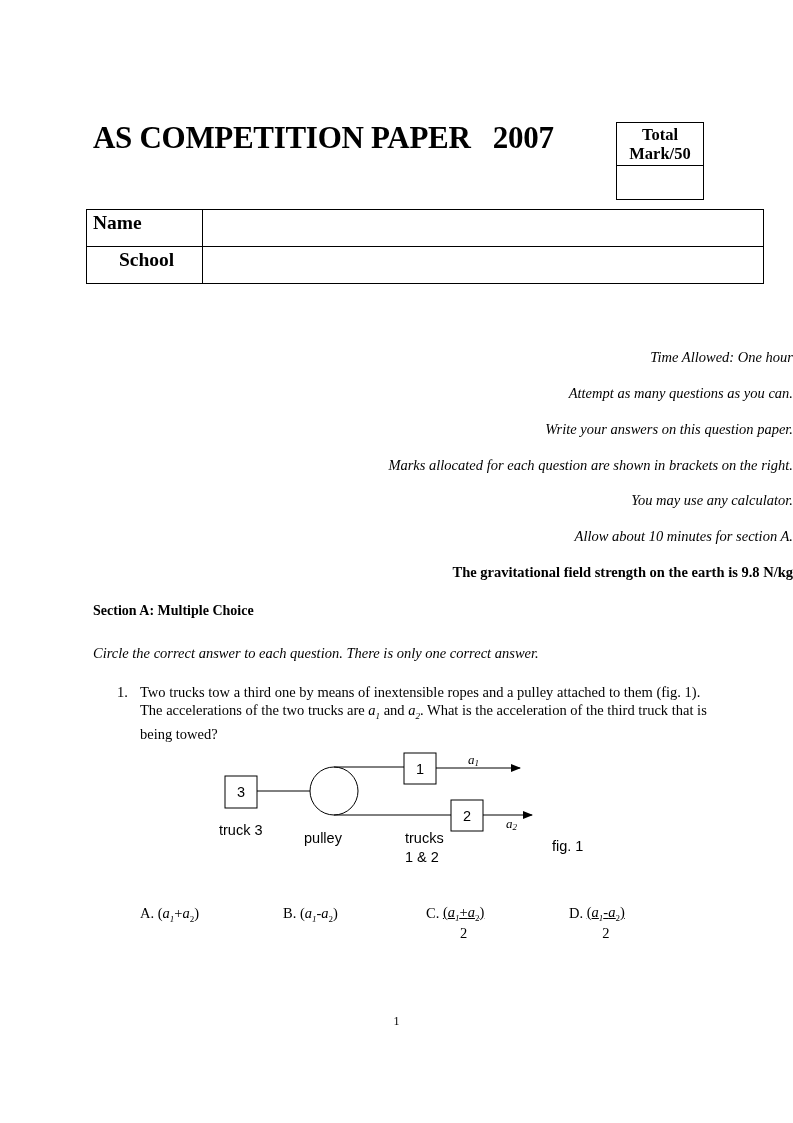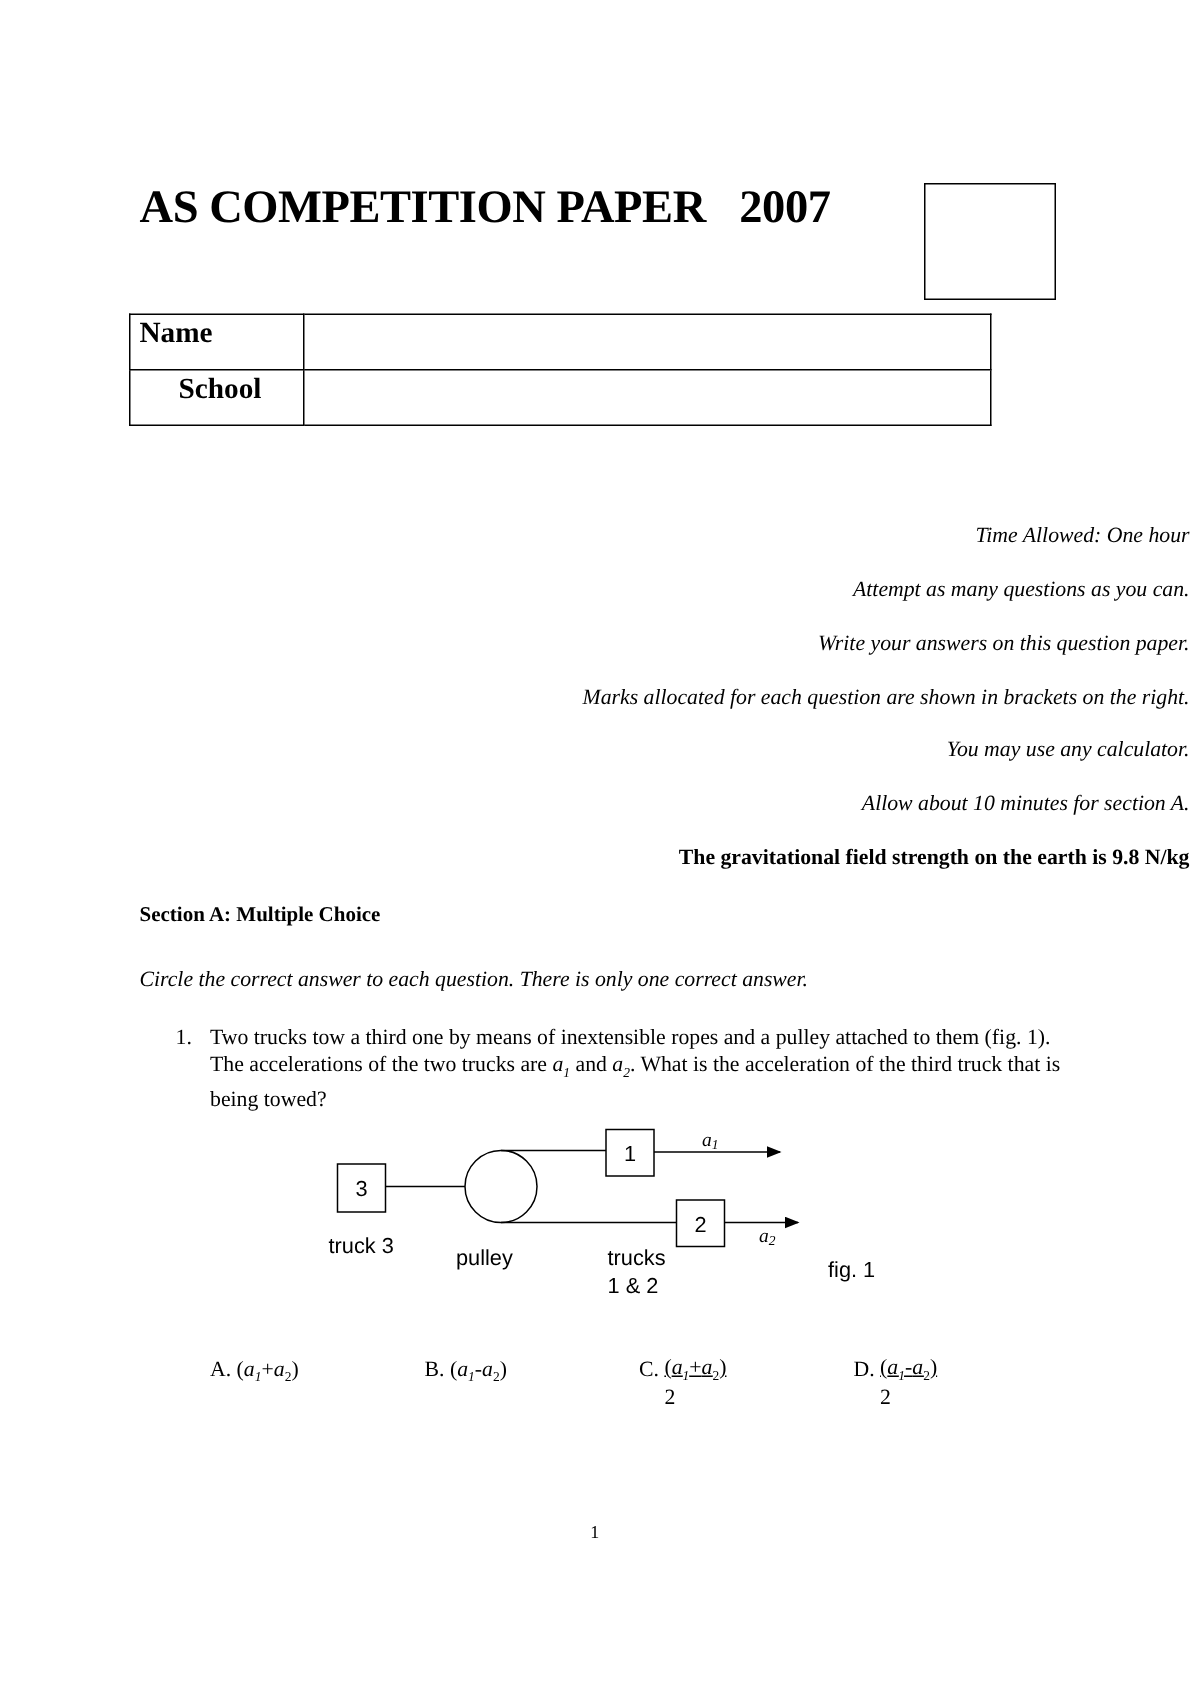--- a/index.html
+++ b/index.html
@@ -16,21 +16,21 @@
     position: absolute; left: 616px; top: 122px; width: 88px; height: 78px;
     border: 1px solid #000; box-sizing: border-box;
   }
   .total-box .lbl {
     height: 43px; border-bottom: 1px solid #000; text-align: center;
     font-weight: bold; font-size: 16.5px; line-height: 19px; padding-top: 2px; box-sizing: border-box;
   }
   .total-box .val { height: 34px; }
 
   table.info {
-    position: absolute; left: 86px; top: 209px; width: 575px;
+    position: absolute; left: 86px; top: 209px; width: 678px;
     border-collapse: collapse;
   }
   table.info td { border: 1px solid #000; padding: 0 6px; vertical-align: top; }
   table.info td.lab { width: 77px; font-weight: bold; font-size: 19.5px; line-height: 23px; }
   table.info tr.r1 td { height: 36px; }
   table.info tr.r2 td { height: 36px; padding-left: 32px; }
   table.info tr.r3 td { height: 48px; }
   table.info td.lab span { display: block; padding-top: 1px; }
 
   .instr {
@@ -50,33 +50,37 @@
     display: flex;
   }
   .question .num { width: 23px; flex: none; }
   .question .txt { flex: 1; }
   .figure { position: absolute; left: 200px; top: 745px; width: 400px; height: 125px; }
   .figure svg { width: 400px; height: 125px; }
   .figure .sans { font-family: "Liberation Sans", sans-serif; font-size: 14.5px; }
   .figure .ital { font-family: "Liberation Serif", serif; font-style: italic; font-size: 13px; }
 
   .opt { position: absolute; top: 905px; font-size: 14.5px; }
-  .opt .frac { display: inline-block; vertical-align: top; }
+  .opt .frac { display: inline-block; text-align: center; vertical-align: top; }
   .opt .frac .numr { text-decoration: underline; display: block; line-height: 15px; }
   .opt .frac .den { display: block; line-height: 15px; }
   .pageno { position: absolute; left: 0; width: 793px; top: 1014px; text-align: center; font-size: 12px; }
   i.v { font-style: italic; }
   sub { font-size: 9px; }
 </style>
 </head>
 <body>
 
 <div class="title">AS COMPETITION PAPER   2007</div>
 
 <div class="total-box">
+  <div class="lbl">
+    <span>Total</span><br>
+    <span>Mark/50</span>
+  </div>
   <div class="val"></div>
 </div>
 
 <table class="info">
   <tbody>
       <tr class="r1">
     <td class="lab">
           <span>Name</span>
         </td>
     <td></td>

